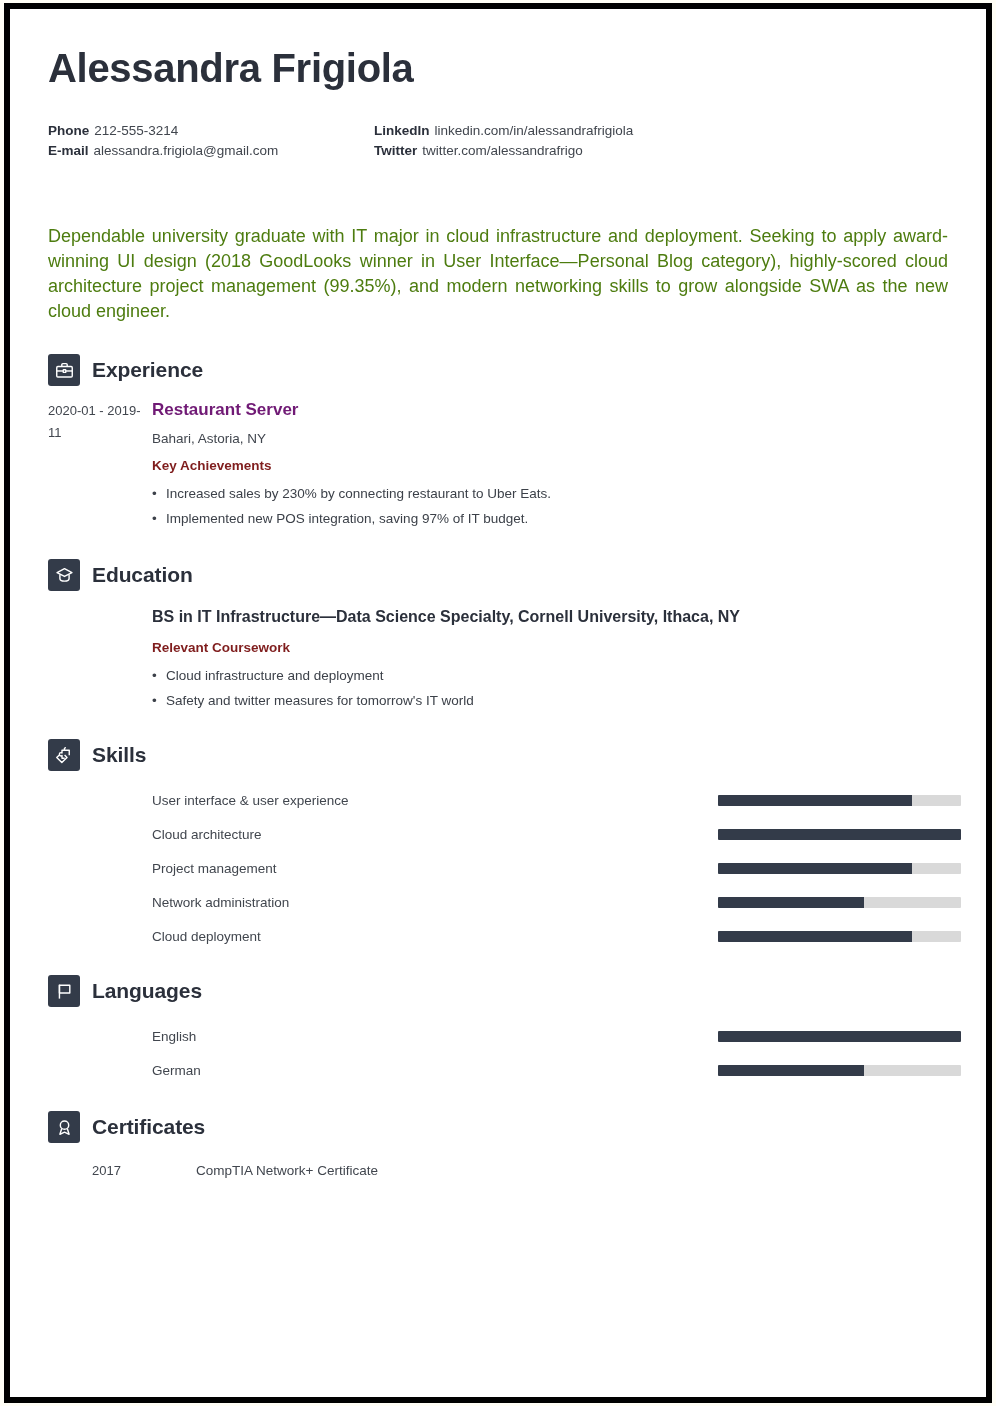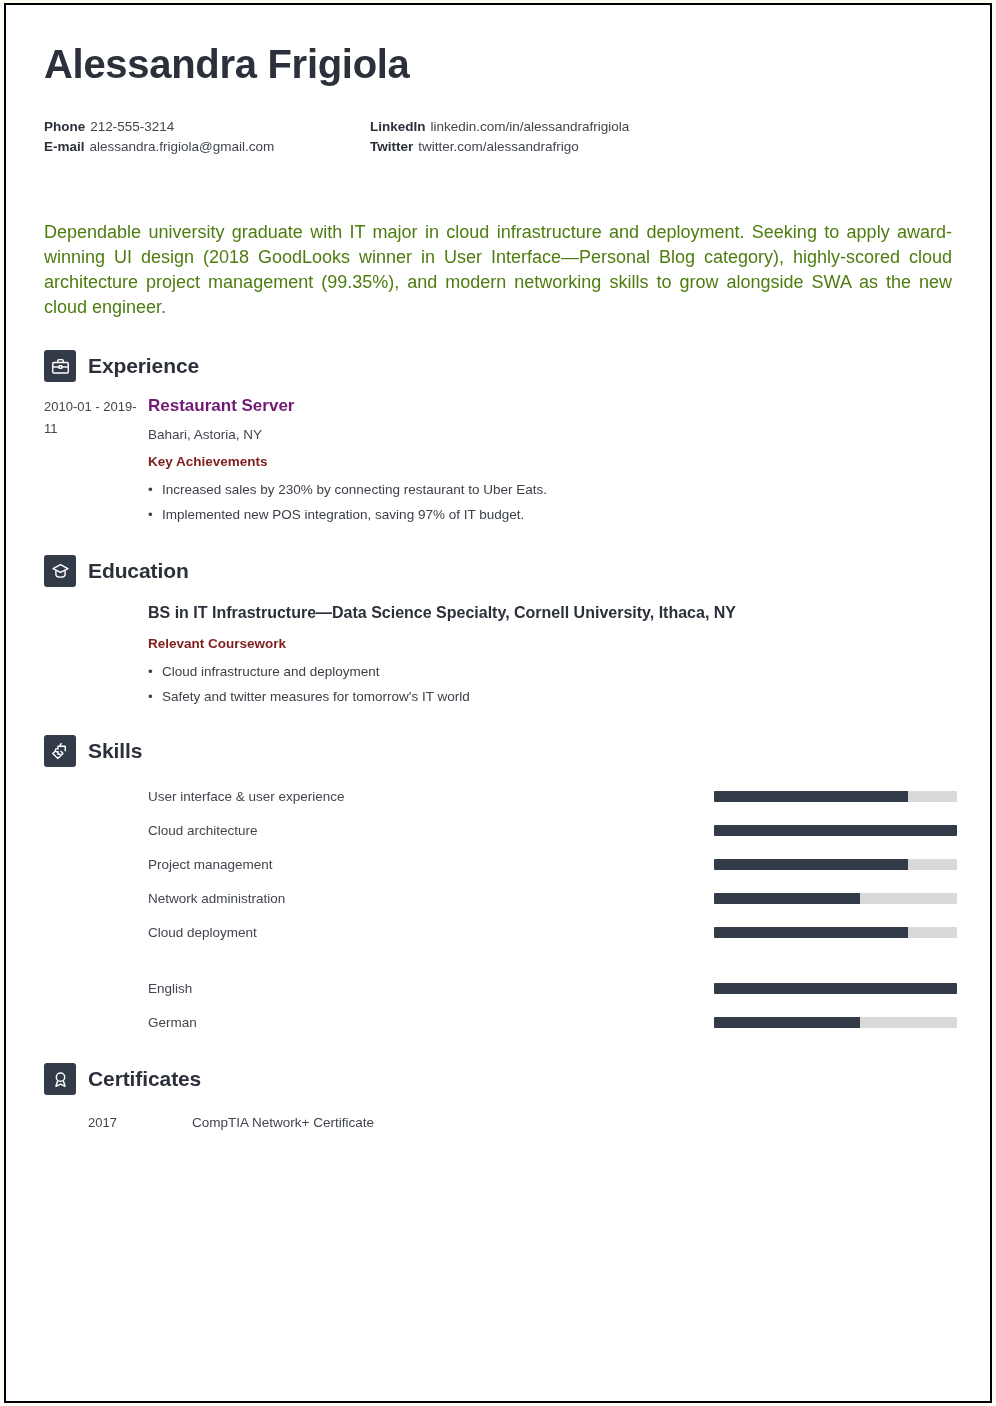--- a/index.html
+++ b/index.html
@@ -12,21 +12,21 @@
     -webkit-font-smoothing: antialiased;
   }
 
   .page {
     position: absolute;
     left: 4px;
     top: 3px;
     width: 988px;
     height: 1400px;
     background: #ffffff;
-    border: 2px solid #000000;
+    border: 6px solid #000000;
     overflow: hidden;
   }
 
   .inner {
     padding: 38px 38px 0 38px;
   }
 
   
   .name {
     font-size: 40px;
@@ -220,21 +220,21 @@
             <rect x="2.2" y="7" width="19.6" height="13.2" rx="1.4"></rect>
             <path d="M8.6 7V4.6a1.3 1.3 0 0 1 1.3-1.3h4.2a1.3 1.3 0 0 1 1.3 1.3V7"></path>
             <path d="M2.2 12.6h19.6"></path>
             <rect x="10.4" y="11" width="3.2" height="3.4" rx="0.6" fill="#333b49"></rect>
           </svg>
         </span>
         <span class="sec-title">Experience</span>
       </div>
 
       <div class="entry exp-body">
-        <div class="entry-date">2010-01 - 2019-11</div>
+        <div class="entry-date">2020-01 - 2019-11</div>
         <div class="entry-body">
           <div class="job-title">Restaurant Server</div>
           <div class="job-company">Bahari, Astoria, NY</div>
           <div class="sub-head">Key Achievements</div>
           <ul class="bullets">
             <li>Increased sales by 230% by connecting restaurant to Uber Eats.</li>
             <li>Implemented new POS integration, saving 97% of IT budget.</li>
           </ul>
         </div>
       </div>
@@ -309,20 +309,29 @@
           <div></div>
           <div class="rated-label">Cloud deployment</div>
           <div class="bar-track">
               <div class="bar-fill" style="width: 80%;"></div>
             </div>
         </div>
       </div>
     </div>
 
     <div class="section sec-langs">
+      <div class="section-head">
+        <span class="sec-icon">
+          <svg width="19" height="19" viewBox="0 0 24 24" fill="none" stroke="#ffffff" stroke-width="1.8" stroke-linejoin="round">
+            <path d="M5.6 21V3.4"></path>
+            <path d="M5.6 4.2h13.1v9.6H5.6z"></path>
+          </svg>
+        </span>
+        <span class="sec-title">Languages</span>
+      </div>
 
       <div>
         <div class="rated-row">
           <div></div>
           <div class="rated-label">English</div>
           <div class="bar-track">
               <div class="bar-fill" style="width: 100%;"></div>
             </div>
         </div>
         <div class="rated-row">

